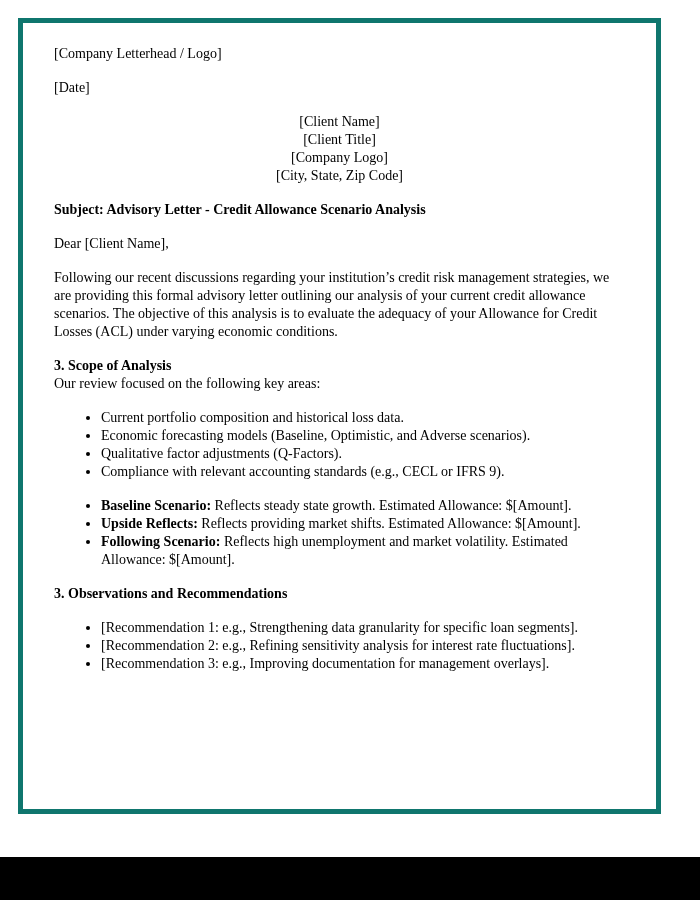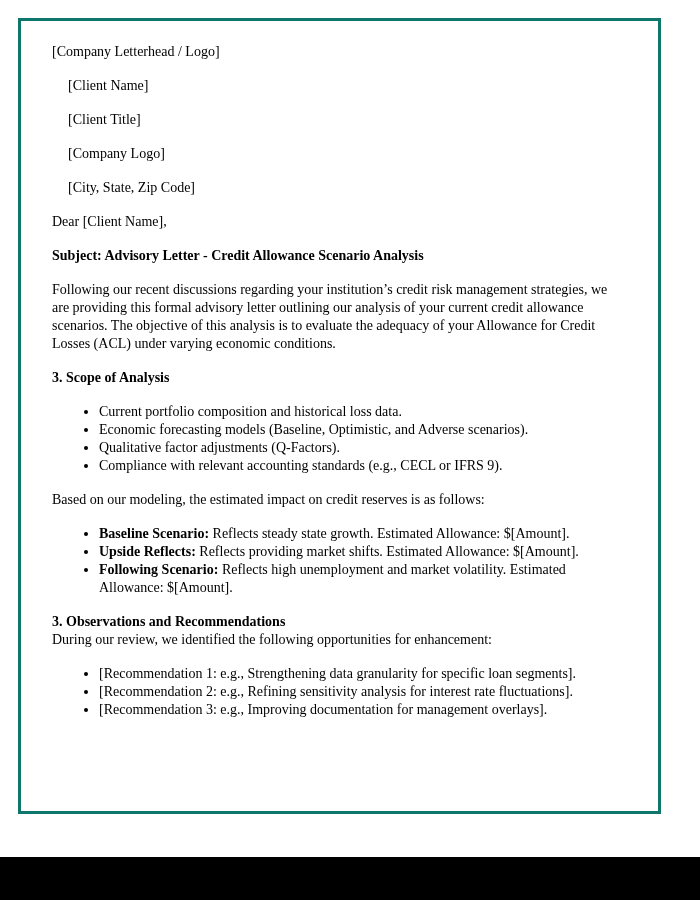--- a/index.html
+++ b/index.html
@@ -14,39 +14,40 @@
     overflow: hidden;
     font-family: "Liberation Serif", "DejaVu Serif", serif;
     color: #000000;
   }
   .page {
     position: absolute;
     left: 18px;
     top: 18px;
     width: 643px;
     height: 796px;
-    border: 3px solid #0f766e;
+    border: 5px solid #0f766e;
     box-sizing: border-box;
     padding: 22px 31px 10px 31px;
     background: #ffffff;
     overflow: hidden;
     font-size: 14px;
     line-height: 18px;
   }
   .para {
     margin: 16px 0;
   }
   .para:first-child {
     margin-top: 0;
   }
   .bold {
     font-weight: bold;
   }
   .addr-line {
-    margin: 16px;
+    margin: 0;
+    text-align: center;
   }
   ul.bullets {
     margin: 16px 8px;
     padding: 0 0 0 39px;
     list-style-type: disc;
   }
   ul.bullets li {
     margin: 0;
     padding: 0;
   }
@@ -59,58 +60,58 @@
     background: #000000;
   }
 </style>
 </head>
 <body>
 
 <div class="page">
 
   <p class="para">[Company Letterhead / Logo]</p>
 
+  <p class="para">[Date]</p>
 
   <div class="para">
     <div class="addr-line">[Client Name]</div>
     <div class="addr-line">[Client Title]</div>
     <div class="addr-line">[Company Logo]</div>
     <div class="addr-line">[City, State, Zip Code]</div>
   </div>
 
+  <p class="para bold">Subject: Advisory Letter - Credit Allowance Scenario Analysis</p>
+
   <p class="para">Dear [Client Name],</p>
-
-  <p class="para bold">Subject: Advisory Letter - Credit Allowance Scenario Analysis</p>
 
   <p class="para">Following our recent discussions regarding your institution’s credit risk management strategies, we are providing this formal advisory letter outlining our analysis of your current credit allowance scenarios. The objective of this analysis is to evaluate the adequacy of your Allowance for Credit Losses (ACL) under varying economic conditions.</p>
 
   <div class="para">
     <div class="bold">3. Scope of Analysis</div>
+    <div>Our review focused on the following key areas:</div>
   </div>
 
   <ul class="bullets">
     <li>Current portfolio composition and historical loss data.</li>
     <li>Economic forecasting models (Baseline, Optimistic, and Adverse scenarios).</li>
     <li>Qualitative factor adjustments (Q-Factors).</li>
     <li>Compliance with relevant accounting standards (e.g., CECL or IFRS 9).</li>
   </ul>
 
   <div class="para">
-    <div>Based on our modeling, the estimated impact on credit reserves is as follows:</div>
   </div>
 
   <ul class="bullets">
     <li><span class="bold">Baseline Scenario:</span><span> Reflects steady state growth. Estimated Allowance: $[Amount].</span></li>
     <li><span class="bold">Upside Reflects:</span><span> Reflects providing market shifts. Estimated Allowance: $[Amount].</span></li>
     <li><span class="bold">Following Scenario:</span><span> Reflects high unemployment and market volatility. Estimated Allowance: $[Amount].</span></li>
   </ul>
 
   <div class="para">
     <div class="bold">3. Observations and Recommendations</div>
-    <div>During our review, we identified the following opportunities for enhancement:</div>
   </div>
 
   <ul class="bullets">
     <li>[Recommendation 1: e.g., Strengthening data granularity for specific loan segments].</li>
     <li>[Recommendation 2: e.g., Refining sensitivity analysis for interest rate fluctuations].</li>
     <li>[Recommendation 3: e.g., Improving documentation for management overlays].</li>
   </ul>
 
 </div>
 

